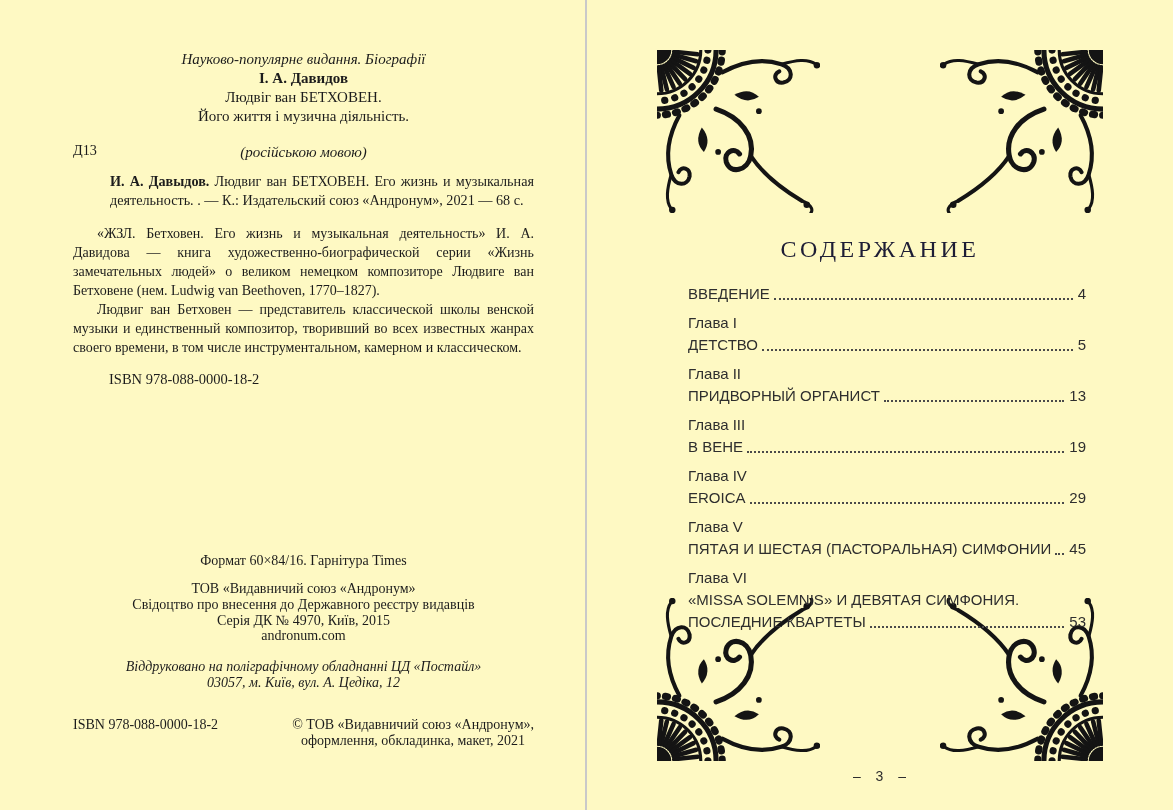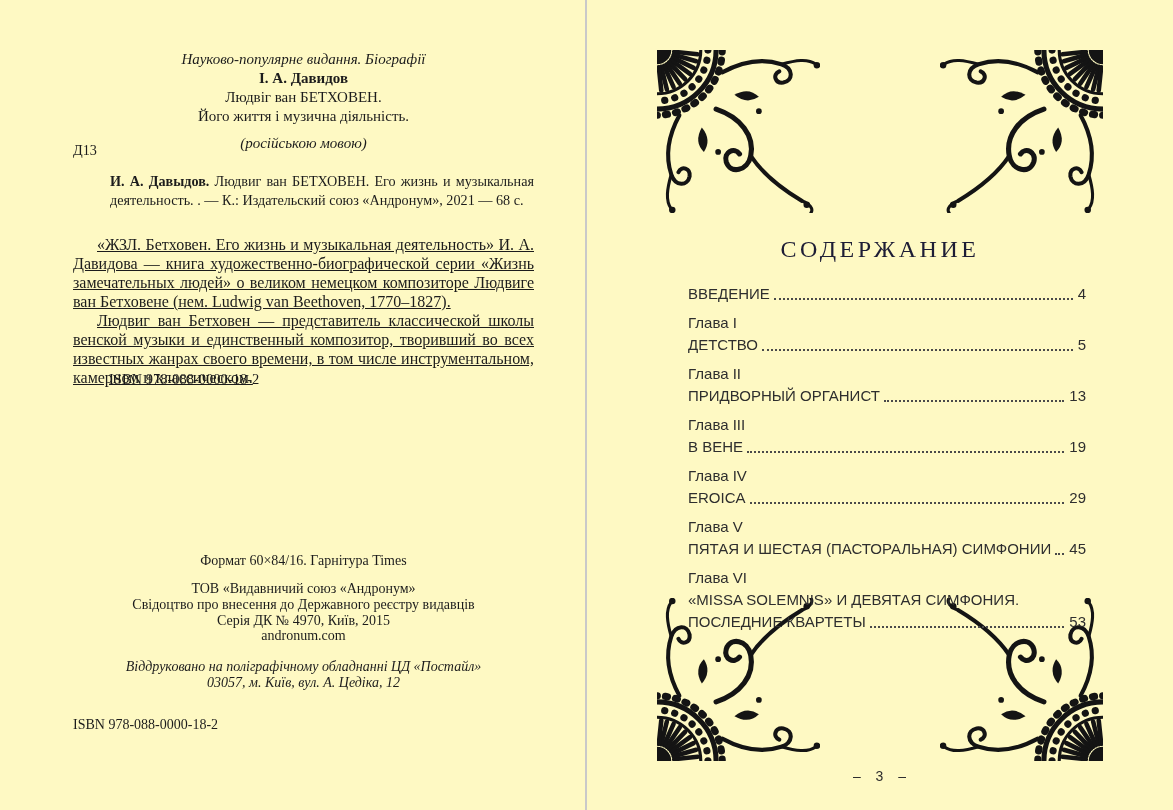--- a/index.html
+++ b/index.html
@@ -7,30 +7,30 @@
   body { font-family:"Liberation Serif", serif; color:#1c1c1c; }
   .spread { position:relative; width:1173px; height:810px; background:#fef9c3; overflow:hidden; }
   .gutter { position:absolute; left:585px; top:0; width:2px; height:810px; background:#c9c9c9; }
 
   
   .page-left  { position:absolute; left:73px;  top:0; width:461px; height:810px; }
   .lp-header  { position:absolute; top:50px; width:100%; text-align:center;
                 font-size:15px; line-height:19px; }
   .lp-header .it { font-style:italic; }
   .lp-header .bd { font-weight:bold; }
-  .lp-header .lang { margin-top:8px; font-style:italic; }
+  .lp-header .lang { margin-top:17px; font-style:italic; }
 
   .lp-catalog { position:absolute; top:141px; width:100%; display:flex;
                 font-size:14.2px; line-height:19px; }
   .lp-catalog .code { flex:0 0 37px; }
   .lp-catalog .cat-text { flex:1; text-align:justify;margin-top:31px; }
   .lp-catalog .cat-text .bd { font-weight:bold; }
 
-  .lp-annotation { position:absolute; top:235px; width:100%;
-                   font-size:16px; line-height:19px; text-align:justify;text-decoration:underline; }
+  .lp-annotation { position:absolute; top:224px; width:100%;
+                   font-size:14px; line-height:19px; text-align:justify; }
   .lp-annotation p { text-indent:24px; }
 
   .lp-isbn { position:absolute; top:371px; width:100%; padding-left:36px; font-size:14.5px; }
 
   .lp-format { position:absolute; top:553px; width:100%; text-align:center; font-size:14px; }
   .lp-publisher { position:absolute; top:581px; width:100%; text-align:center;
                   font-size:14px; line-height:15.8px; }
   .lp-print { position:absolute; top:659px; width:100%; text-align:center;
               font-size:14px; line-height:15.8px;font-style:italic; }
   .lp-footer { position:absolute; top:717px; width:100%; display:flex;
@@ -147,20 +147,24 @@
       <div>andronum.com</div>
     </div>
 
     <div class="lp-print">
       <div>Віддруковано на поліграфічному обладнанні ЦД «Постайл»</div>
       <div>03057, м. Київ, вул. А. Цедіка, 12</div>
     </div>
 
     <div class="lp-footer">
       <div class="footer-isbn">ISBN 978-088-0000-18-2</div>
+      <div class="footer-copy">
+        <div>© ТОВ «Видавничий союз «Андронум»,</div>
+        <div>оформлення, обкладинка, макет, 2021</div>
+      </div>
     </div>
   </div>
 
   <div class="page-right">
 
     <svg class="orn orn-tl">
         <use href="#corner-orn"></use>
       </svg>
     <svg class="orn orn-tr">
         <use href="#corner-orn"></use>

